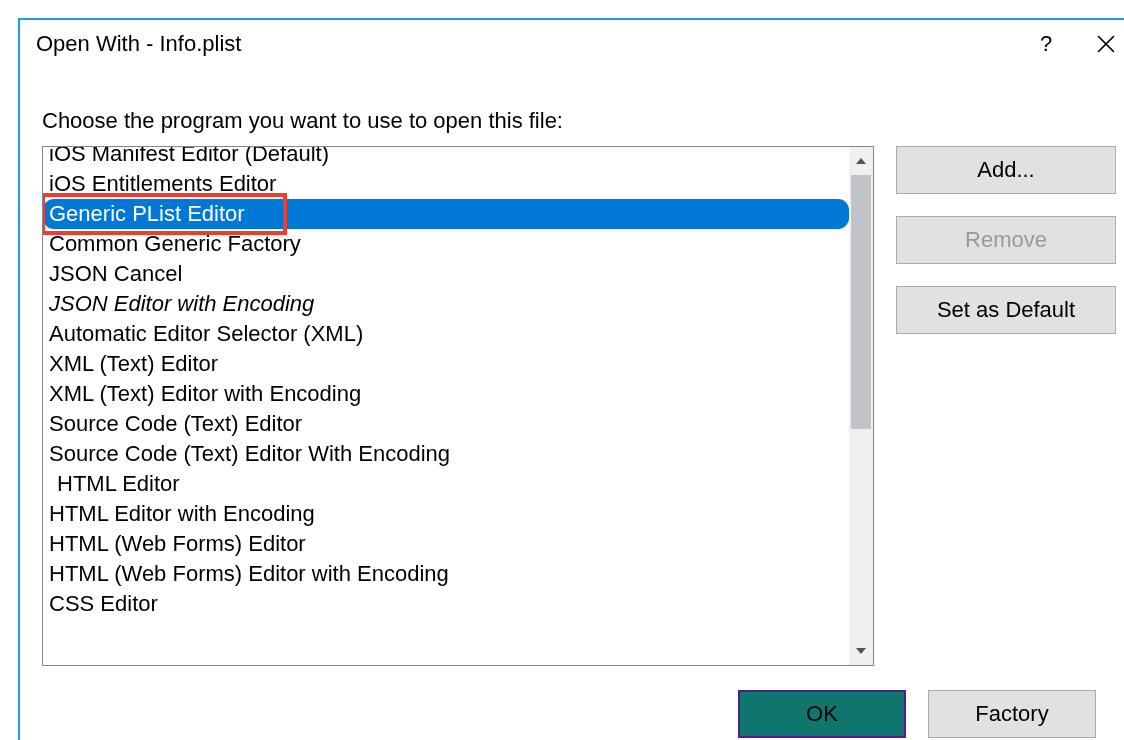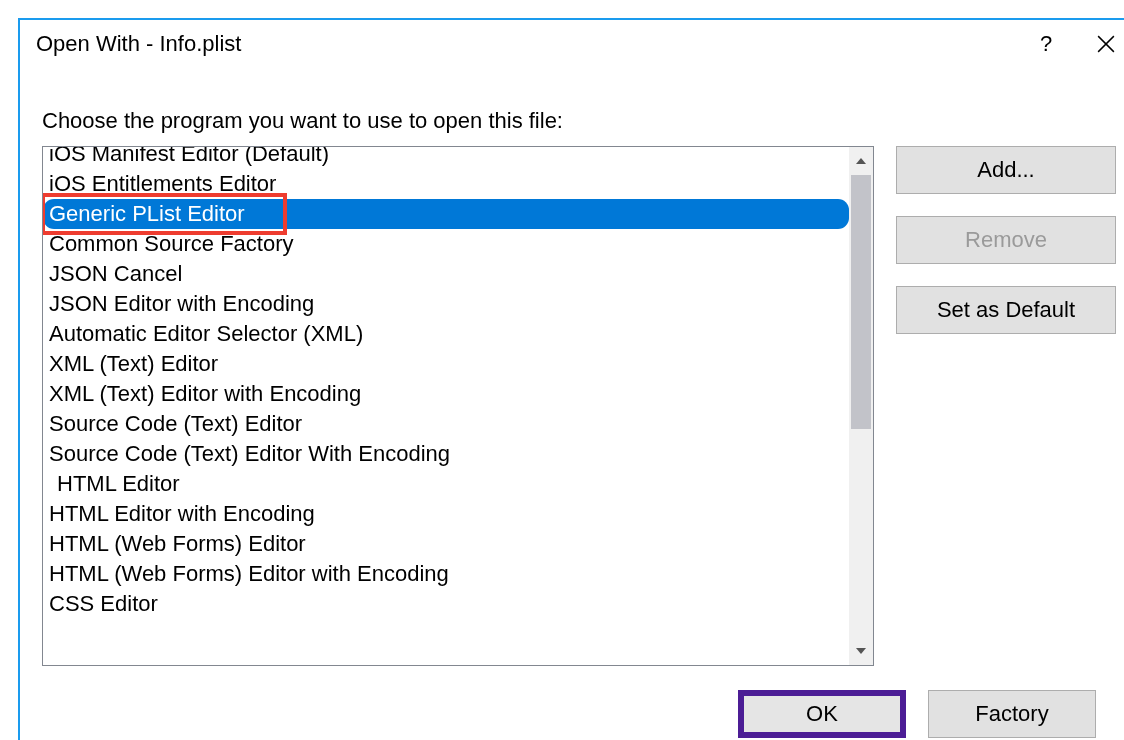--- a/index.html
+++ b/index.html
@@ -106,22 +106,22 @@
     display: flex; align-items: center; justify-content: center;
     cursor: default;
   }
   .btn.disabled { color: #9a9a9a; }
   .footer {
     display: flex; justify-content: flex-end; gap: 22px;
     padding: 24px 20px 16px 0;
   }
   .footer .btn { width: 168px; }
   .btn.primary {
-    border: 6px solid #4c1d95;
-    background: #e5e5e5;
+    border: 2px solid #4c1d95;
+    background: #0f766e;
     align-items: center;
   }
 </style>
 </head>
 <body>
 
 <div class="window">
 
   <div class="titlebar">
     <span>Open With - Info.plist</span>
@@ -139,23 +139,23 @@
 
   <div class="body">
     <div class="instruction">Choose the program you want to use to open this file:</div>
 
     <div class="middle">
       <div class="listwrap">
         <div class="listitems" id="listitems">
             <div class="listitem" style="position: absolute; left: 0px; right: 0px; top: -8px;"><span>iOS Manifest Editor (Default)</span></div>
             <div class="listitem" style="position: absolute; left: 0px; right: 0px; top: 22px;"><span>iOS Entitlements Editor</span></div>
             <div class="listitem selected" style="position: absolute; left: 0px; right: 0px; top: 52px; border-radius: 11px;"><span>Generic PList Editor</span></div>
-            <div class="listitem" style="position: absolute; left: 0px; right: 0px; top: 82px;"><span>Common Source Factory</span></div>
+            <div class="listitem" style="position: absolute; left: 0px; right: 0px; top: 82px;"><span>Common Generic Factory</span></div>
             <div class="listitem" style="position: absolute; left: 0px; right: 0px; top: 112px;"><span>JSON Cancel</span></div>
-            <div class="listitem" style="position: absolute; left: 0px; right: 0px; top: 142px;"><span>JSON Editor with Encoding</span></div>
+            <div class="listitem" style="position: absolute; left: 0px; right: 0px; top: 142px; font-style: italic;"><span>JSON Editor with Encoding</span></div>
             <div class="listitem" style="position: absolute; left: 0px; right: 0px; top: 172px;"><span>Automatic Editor Selector (XML)</span></div>
             <div class="listitem" style="position: absolute; left: 0px; right: 0px; top: 202px;"><span>XML (Text) Editor</span></div>
             <div class="listitem" style="position: absolute; left: 0px; right: 0px; top: 232px;"><span>XML (Text) Editor with Encoding</span></div>
             <div class="listitem" style="position: absolute; left: 0px; right: 0px; top: 262px;"><span>Source Code (Text) Editor</span></div>
             <div class="listitem" style="position: absolute; left: 0px; right: 0px; top: 292px;"><span>Source Code (Text) Editor With Encoding</span></div>
             <div class="listitem" style="position: absolute; left: 8px; right: 0px; top: 322px;"><span>HTML Editor</span></div>
             <div class="listitem" style="position: absolute; left: 0px; right: 0px; top: 352px;"><span>HTML Editor with Encoding</span></div>
             <div class="listitem" style="position: absolute; left: 0px; right: 0px; top: 382px;"><span>HTML (Web Forms) Editor</span></div>
             <div class="listitem" style="position: absolute; left: 0px; right: 0px; top: 412px;"><span>HTML (Web Forms) Editor with Encoding</span></div>
             <div class="listitem" style="position: absolute; left: 0px; right: 0px; top: 442px;"><span>CSS Editor</span></div>

